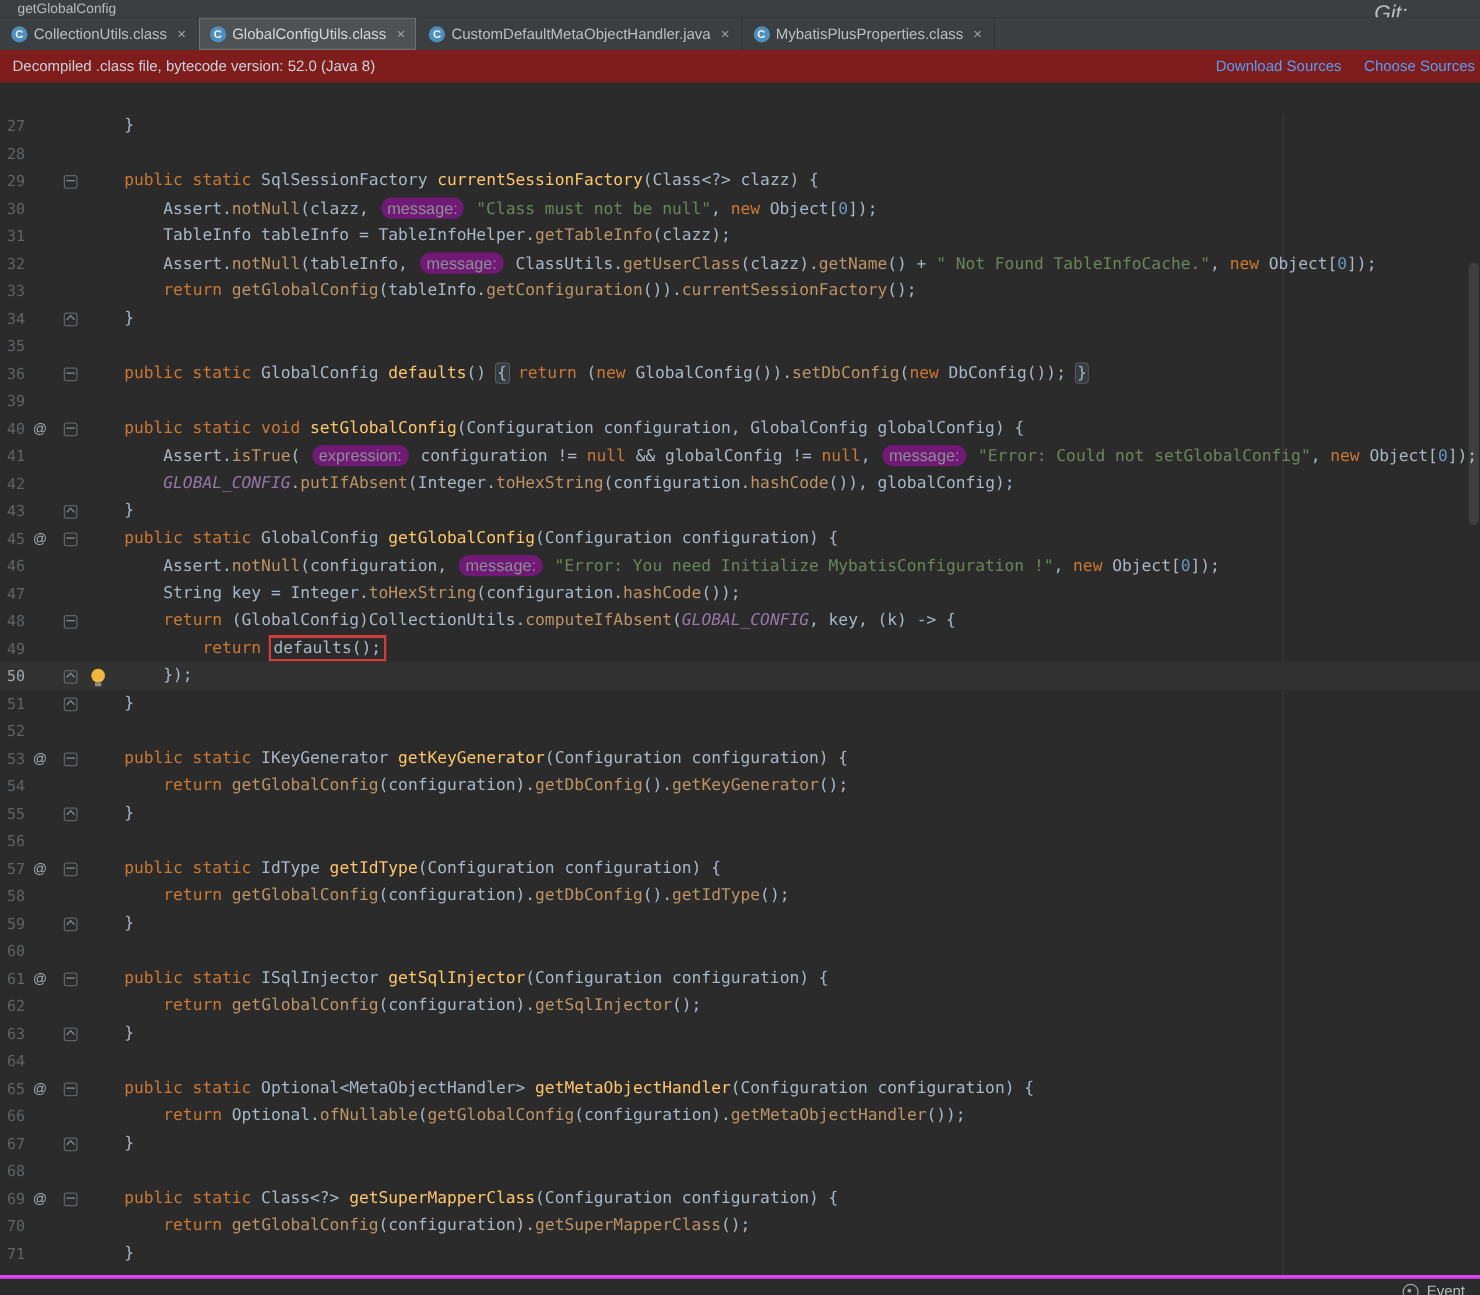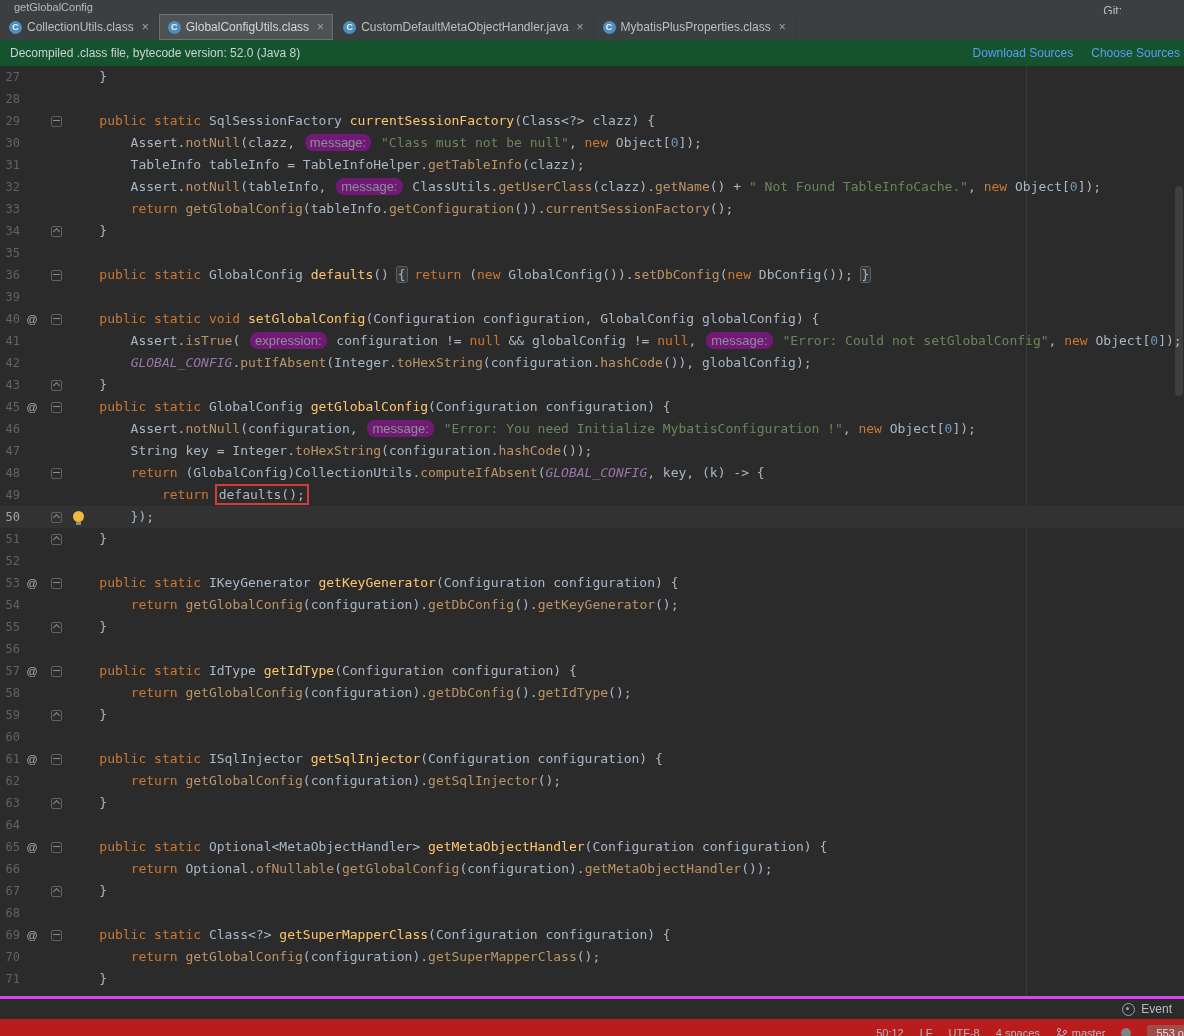--- a/index.html
+++ b/index.html
@@ -11,39 +11,39 @@
   .tb-left{color:#b5bac0;font-size:11px;margin-left:14px;white-space:nowrap;}
   .tb-right{margin-left:auto;display:flex;align-items:center;gap:12px;padding-right:8px;flex-direction:column;}
   .combo{display:flex;align-items:center;gap:5px;border:1px solid #5f6365;border-radius:3px;height:13px;padding:0 6px;color:#bbbec2;font-size:10px;white-space:nowrap;}
   .runcfg-icon{width:8px;height:8px;border-radius:2px;background:linear-gradient(135deg,#c75450 50%,#59a869 50%);flex:none;}
   .dd{font-size:8px;color:#9aa0a6;}
   .play{width:0;height:0;border-left:8px solid #5a9e61;border-top:5px solid transparent;border-bottom:5px solid transparent;}
   .bug-icon{width:9px;height:11px;background:#5f9e60;border-radius:5px;}
   .cov-icon{width:10px;height:10px;background:#8a8e92;clip-path:polygon(50% 0,100% 25%,100% 75%,50% 100%,0 75%,0 25%);}
   .stop-icon{width:9px;height:9px;background:#8a5656;border-radius:1px;}
   .spacer{width:26px;}
-  .git-label{color:#bbbec2;font-size:12px;}
+  .git-label{color:#bbbec2;font-size:17px;font-style:italic;}
   .check{color:#5f9e60;font-size:11px;font-weight:bold;}
   .vsep{width:1px;height:11px;background:#5a5d5f;}
   .gicon{width:10px;height:10px;border:1px solid #85898d;border-radius:2px;}
 
   
   .tabs{height:26px;background:#3c3f41;display:flex;align-items:stretch;flex:none;}
   .tab{display:flex;align-items:center;gap:5px;padding:0 9px;font-size:12px;color:#bbbfc3;border-right:1px solid #353738;white-space:nowrap;}
   .tab.active{background:#4e5254;box-shadow:inset 0 0 0 1px #6e7173;color:#d3d7da;}
   .classicon{width:13px;height:13px;border-radius:50%;background:#4e8fbb;color:#eef4f9;font-size:9px;font-weight:bold;display:flex;align-items:center;justify-content:center;flex:none;}
   .tab .close{color:#9fa3a6;font-size:12px;margin-left:3px;}
 
   
-  .banner{height:26px;background:#14532d;display:flex;align-items:center;padding:0 10px;font-size:12px;color:#ccd2d8;overflow:hidden;flex:none;}
+  .banner{height:26px;background:#7f1d1d;display:flex;align-items:center;padding:0 10px;font-size:12px;color:#ccd2d8;overflow:hidden;flex:none;}
   .banner-links{margin-left:auto;display:flex;gap:18px;margin-right:-6px;}
   .banner a{color:#589df6;text-decoration:none;white-space:nowrap;font-size:12px;}
 
   
-  .editor{position:relative;height:930px;overflow:hidden;background:#2b2b2b;flex:none;}
+  .editor{position:relative;height:930px;overflow:hidden;background:#2b2b2b;flex:none;margin-top:24px;}
   .guide{position:absolute;left:1026px;top:0;height:100%;width:1px;background:#393939;}
   .sb-thumb{position:absolute;right:1px;top:120px;width:8px;height:210px;background:rgba(255,255,255,.09);border-radius:4px;}
   .lines{position:relative;}
   .line{display:flex;height:22px;position:relative;align-items:center;}
   .line.cur{background:#323232;}
   .line.cur .ln{color:#a1a6aa;}
   .ln{width:20px;text-align:right;font-family:"DejaVu Sans Mono",monospace;font-size:12px;color:#606366;flex:none;}
   .gat{width:24px;text-align:center;font-size:11px;color:#a8aeb4;flex:none;}
   .gfold{width:24px;display:flex;justify-content:center;align-items:center;flex:none;}
   .fm{width:9px;height:9px;border:1px solid #5f6366;border-radius:2px;position:relative;display:inline-block;}

